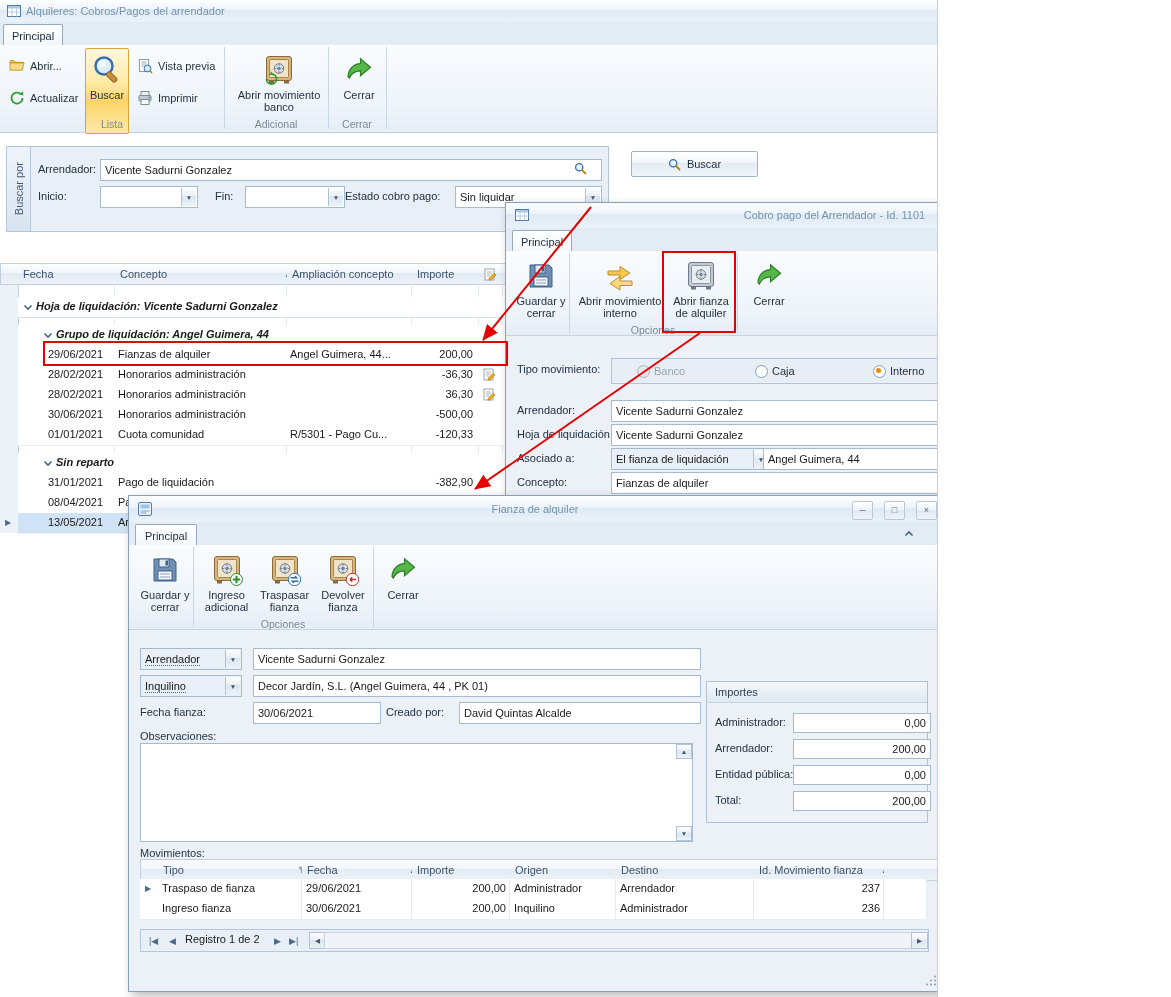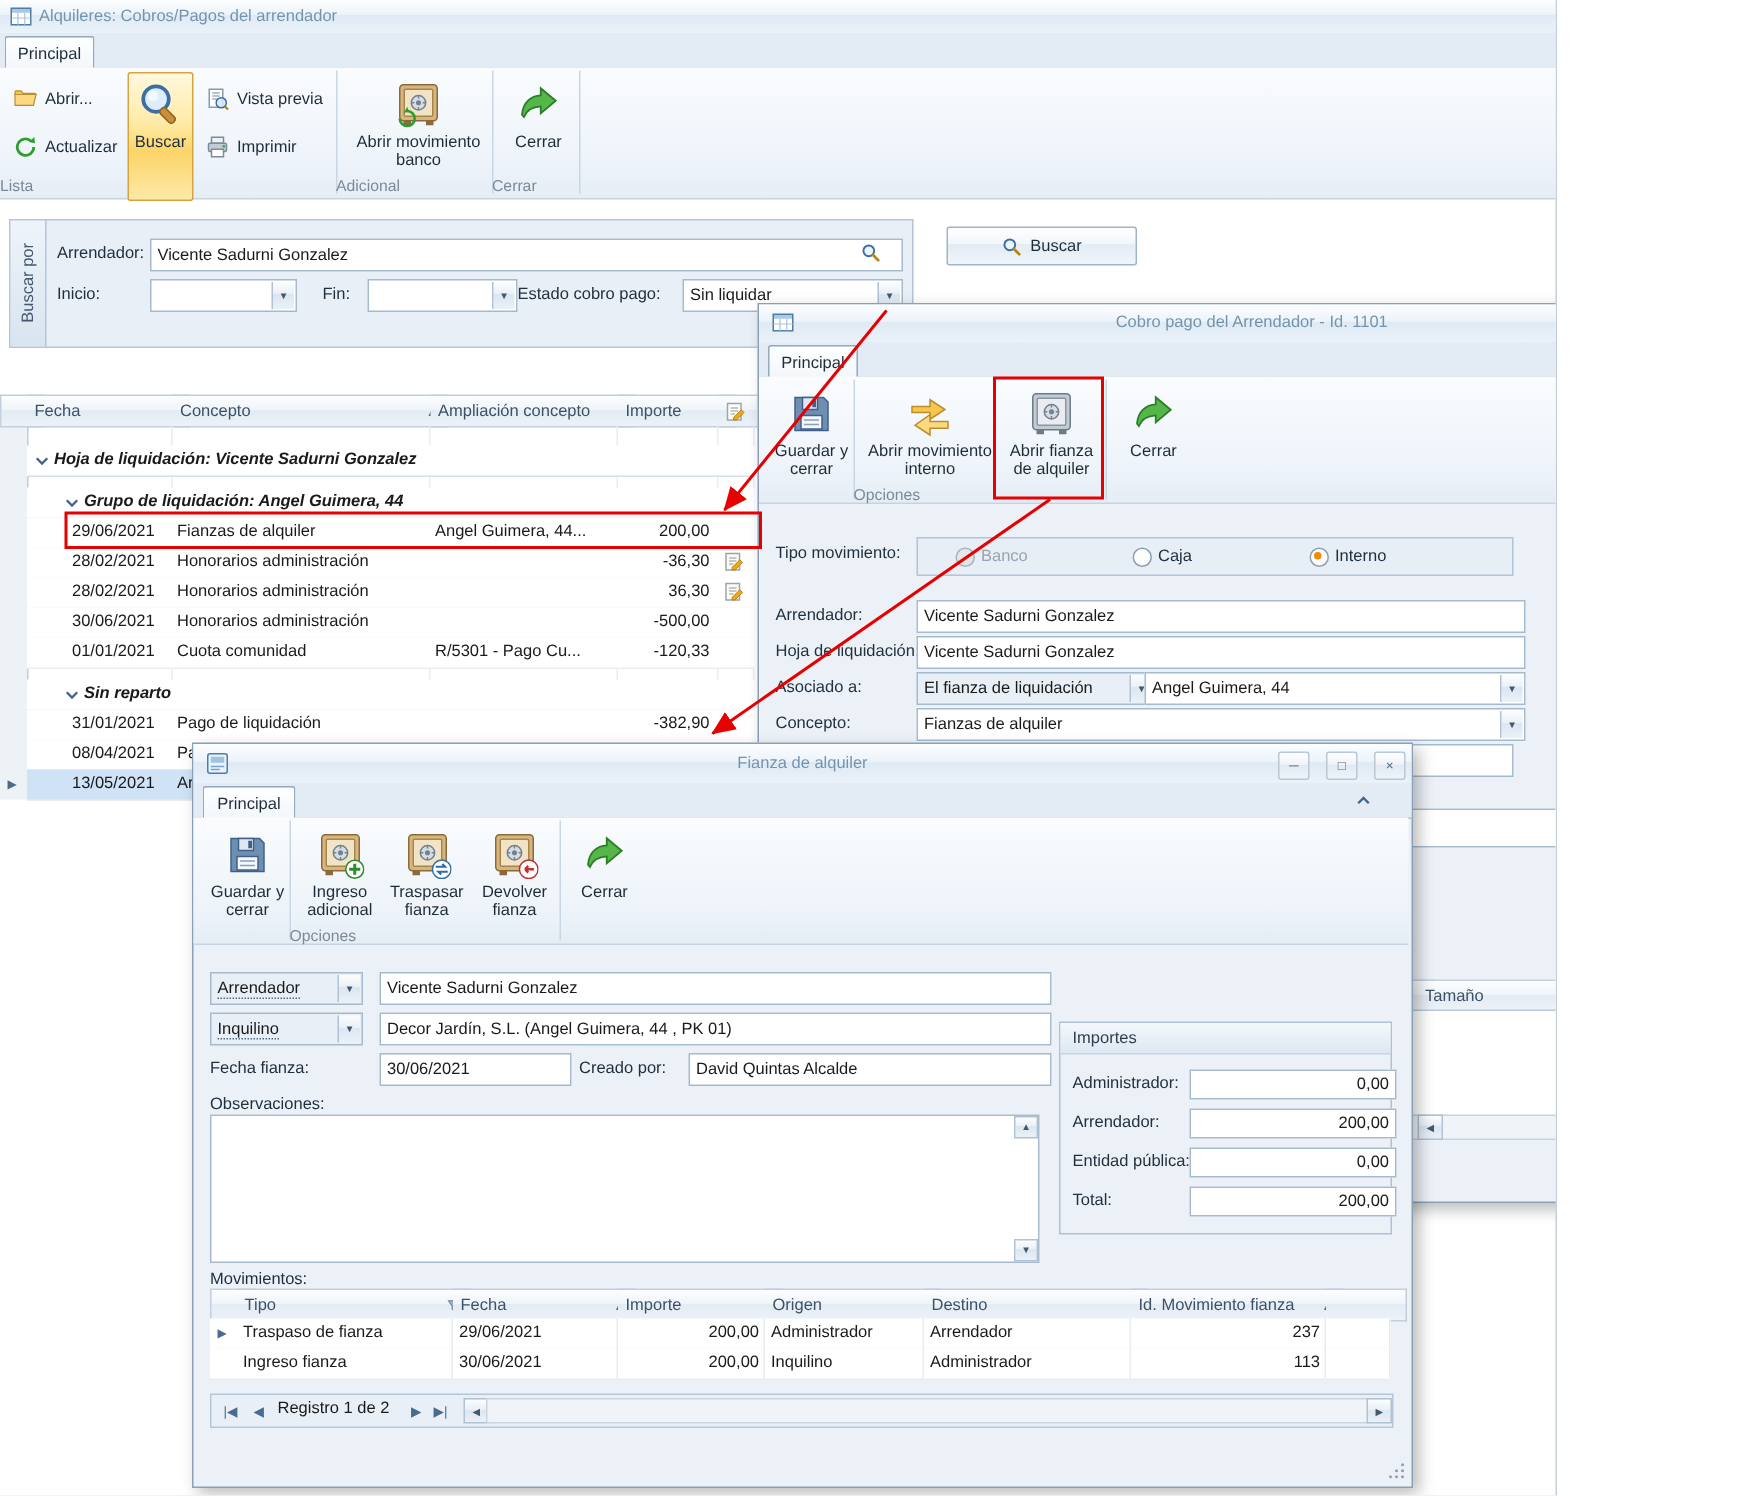--- a/index.html
+++ b/index.html
@@ -1,30 +1,30 @@
 <!DOCTYPE html>
 <html><head>
 <meta charset="utf-8">
 <style>
   html,body{margin:0;padding:0;}
   body{font-family:"Liberation Sans","DejaVu Sans",sans-serif;font-size:11px;color:#1a1a1a;}
-  #root{position:relative;width:1037px;height:997px;background:#fff;overflow:hidden;outline:1px solid #c6cfd8;}
+  #root{position:relative;width:937px;height:997px;background:#fff;overflow:hidden;outline:1px solid #c6cfd8;}
   .t{position:absolute;white-space:nowrap;line-height:13px;}
   .lbl{color:#22313f;}
   .ttl{color:#7494ae;}
   .mtitle{position:absolute;left:0;top:0;width:100%;height:22px;background:linear-gradient(#fdfeff,#ecf3fa 45%,#e0eaf4 46%,#ebf2f9);border-bottom:1px solid #d3dee9;}
   .tabstrip{position:absolute;left:0;top:22px;width:100%;height:23px;background:#e3ecf4;border-bottom:1px solid #aabccd;}
   .tab{position:absolute;top:2px;height:21px;background:linear-gradient(#feffff,#f2f7fb);border:1px solid #96aabe;border-bottom:none;border-radius:2px 2px 0 0;display:flex;align-items:center;justify-content:center;color:#1f2d3a;}
   .ribbon{position:absolute;background:linear-gradient(#fafcfe,#eef4fa 70%,#e5edf5);border-bottom:1px solid #c6d3e0;}
   .smbtn{position:absolute;display:flex;align-items:center;gap:5px;height:20px;padding:0 3px;color:#1f2d3a;cursor:default;}
   .bigbtn{position:absolute;display:flex;flex-direction:column;align-items:center;padding-top:5px;gap:3px;color:#1f2d3a;border:1px solid transparent;border-radius:2px;}
   .bigbtn .bl{display:block;white-space:normal;text-align:center;line-height:12px;}
   .sel-orange{background:linear-gradient(#fff8dd,#ffeaa6 40%,#fbd468 62%,#fde9a8);border-color:#d7a33e;}
   .rsep{position:absolute;width:1px;background:#c9d6e3;}
-  .grplbl{position:absolute;color:#7b8a98;font-size:10.5px;}
+  .grplbl{position:absolute;color:#7b8a98;font-size:10.5px;text-align:center;}
   .panel{position:absolute;background:#e9eff7;border:1px solid #b5c6d8;}
   .sidetab{position:absolute;background:linear-gradient(#eef4fa,#d8e4f0);border:1px solid #b5c6d8;display:flex;align-items:center;justify-content:center;color:#44596e;}
   .vtext{writing-mode:vertical-rl;transform:rotate(180deg);}
   .inp{position:absolute;background:#fff;border:1px solid #a6bacd;display:flex;align-items:center;padding:0 4px;overflow:hidden;}
   .inp>span{white-space:nowrap;}
   .ro-grey{background:#e9eff7;}
   .inp.rt{justify-content:flex-end;}
   .cbtn{position:absolute;right:1px;top:1px;bottom:1px;width:14px;background:linear-gradient(#fdfdfe,#e9f0f7 45%,#dbe6f1 46%,#eaf1f8);border-left:1px solid #b0c2d4;display:flex;align-items:center;justify-content:center;color:#44586c;}
   .cbtn span{font-size:6.5px;}
   .btn{position:absolute;display:flex;align-items:center;justify-content:center;gap:6px;background:linear-gradient(#ffffff,#f1f6fb 45%,#e3ecf4 46%,#eff5fa);border:1px solid #9db4ca;border-radius:2px;color:#1f2d3a;}
@@ -641,21 +641,21 @@
       <span class="c" style="left:374px">Administrador</span>
       <span class="c" style="left:480px">Arrendador</span>
       <span class="c" style="left:614px;width:126px;text-align:right">237</span>
     </div>
     <div class="row" style="left:11px;top:403px;width:787px">
       <span class="c" style="left:22px">Ingreso fianza</span>
       <span class="c" style="left:166px">30/06/2021</span>
       <span class="c" style="left:272px;width:94px;text-align:right">200,00</span>
       <span class="c" style="left:374px">Inquilino</span>
       <span class="c" style="left:480px">Administrador</span>
-      <span class="c" style="left:614px;width:126px;text-align:right">113</span>
+      <span class="c" style="left:614px;width:126px;text-align:right">236</span>
     </div>
     <div class="vln" style="left:172px;top:383px;height:40px"></div>
     <div class="vln" style="left:282px;top:383px;height:40px"></div>
     <div class="vln" style="left:380px;top:383px;height:40px"></div>
     <div class="vln" style="left:486px;top:383px;height:40px"></div>
     <div class="vln" style="left:624px;top:383px;height:40px"></div>
     <div class="vln" style="left:754px;top:383px;height:40px"></div>
     <div class="vln" style="left:797px;top:383px;height:40px"></div>
 
     <div class="panel" style="left:11px;top:433px;width:787px;height:21px;background:#e9eff7"></div>

